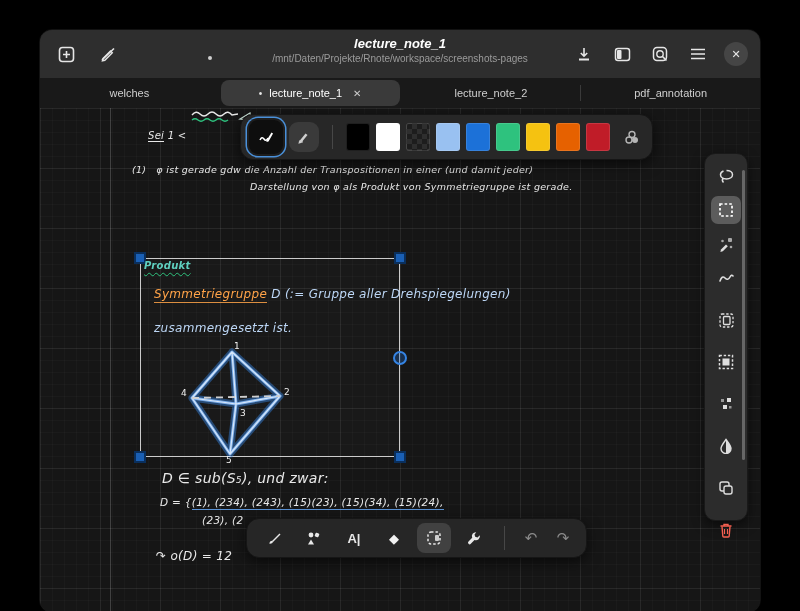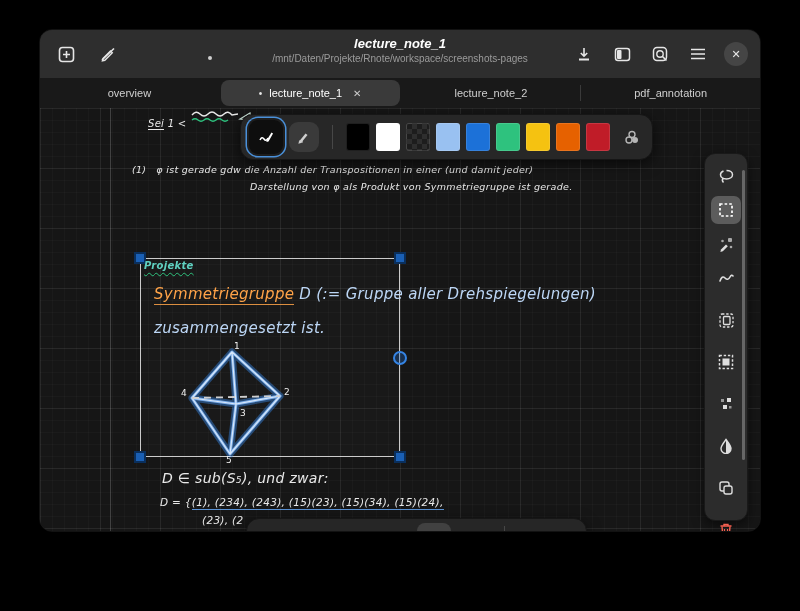--- a/index.html
+++ b/index.html
@@ -1,19 +1,19 @@
 <!DOCTYPE html>
 <html><head>
 <meta charset="utf-8">
 <style>
   html,body{margin:0;padding:0;background:#000;width:800px;height:611px;overflow:hidden;
     font-family:"Liberation Sans","DejaVu Sans",sans-serif;}
   .abs{position:absolute;}
   
-  .window{position:absolute;left:40px;top:30px;width:720px;height:501px;background:#1d1d1d;
+  .window{position:absolute;left:40px;top:30px;width:720px;height:582px;background:#1d1d1d;
     border-radius:12px;overflow:hidden;box-shadow:0 10px 36px rgba(0,0,0,.85);
     outline:1px solid rgba(255,255,255,.07);}
   
   .headerbar{position:absolute;top:0;left:0;right:0;height:48px;background:#2e2e2e;
     border-bottom:1px solid #151515;}
   .hb-left{position:absolute;left:14px;top:0;height:48px;display:flex;align-items:center;gap:18px;}
   .hb-right{position:absolute;right:12px;top:0;height:48px;display:flex;align-items:center;gap:14px;}
   .icon-btn{width:24px;height:24px;display:flex;align-items:center;justify-content:center;
     color:#e6e6e6;background:transparent;border:none;padding:0;cursor:pointer;}
   .icon-btn svg{display:block;}
@@ -155,21 +155,21 @@
         <span></span>
       </button>
       <button class="close-btn">
         <span>✕</span>
       </button>
     </div>
   </div>
 
   <div class="tabbar">
     <div class="tab">
-      <span>overview</span>
+      <span>welches</span>
     </div>
     <div class="tab active">
       <span class="dot">•</span>
       <span>lecture_note_1</span>
       <span class="tab-close">✕</span>
     </div>
     <div class="tab">
       <span>lecture_note_2</span>
     </div>
     <div class="tab-sep"></div>
@@ -182,21 +182,21 @@
     <div class="page-border"></div>
 
     <div class="abs" style="left:150px;top:0px;width:64px;height:18px;z-index:1;">
       <svg width="64" height="18" viewBox="0 0 64 18">
         <path d="M2 7 q4 -5 8 -1 q4 4 8 0 q4 -4 8 0 q4 4 8 0 q4 -4 8 1 l6 -1" stroke="#e8e8e8" stroke-width="1.4" fill="none"></path>
         <path d="M2 12 q3 -2.5 6 0 q3 2.5 6 0 q3 -2.5 6 0 q3 2.5 6 0 q3 -2.5 6 0 q3 2.5 6 0" stroke="#2ec27e" stroke-width="1.3" fill="none"></path>
         <path d="M50 11 L60 5 L61 12 z" stroke="#cfe8dd" stroke-width="1.2" fill="none"></path>
       </svg>
     </div>
 
-    <div class="hw" style="left:108px;top:10px;font-size:10px;">
+    <div class="hw" style="left:108px;top:22px;font-size:10px;">
       <span class="u-white">Sei</span><span> 1 &lt;</span>
     </div>
 
     <div class="popover pen-popover">
       <button class="tool-toggle sel">
         <svg width="18" height="18" viewBox="0 0 18 18">
             <path d="M3 12 q2 -4 4 -1 q2 3 4 -1" stroke="currentColor" stroke-width="1.5" fill="none"></path>
             <path d="M9.5 12.5 L14.5 4.5 l1.5 1 -4.5 8 -2 .6z" fill="currentColor"></path>
           </svg>
         <span></span>
@@ -236,23 +236,23 @@
 
 
     <div class="selection">
       <div class="h-sq" style="left:-7px;top:-7px;"></div>
       <div class="h-sq" style="right:-7px;top:-7px;"></div>
       <div class="h-sq" style="left:-7px;bottom:-7px;"></div>
       <div class="h-sq" style="right:-7px;bottom:-7px;"></div>
       <div class="h-circle" style="right:-8px;top:50%;transform:translateY(-50%);"></div>
     </div>
 
-    <div class="hw teal" style="left:104px;top:152px;font-size:10px;">Projekte</div>
-
-    <div class="hw" style="left:114px;top:178px;font-size:15px;line-height:17px;">
+    <div class="hw teal" style="left:104px;top:152px;font-size:10px;">Produkt</div>
+
+    <div class="hw" style="left:114px;top:178px;font-size:12px;line-height:17px;">
       <span class="orange-word">Symmetriegruppe</span><span class="blue-ink"> D  (:= Gruppe aller Drehspiegelungen)</span><br>
       <br>
       <span class="blue-ink">zusammengesetzt ist.</span>
     </div>
 
     <svg class="abs" style="left:140px;top:232px;" width="114" height="124" viewBox="0 0 114 124">
       <g stroke="#3584e4" stroke-width="7" stroke-opacity=".45" stroke-linecap="round" fill="none">
         <path d="M52 12 L12 58 M52 12 L100 56 M12 58 L50 114 M100 56 L50 114 M52 12 L56 64 M56 64 L50 114 M12 58 L56 64 M56 64 L100 56"></path>
       </g>
       <g stroke="#7fb2ee" stroke-width="3" stroke-opacity=".95" stroke-linecap="round" fill="none">

